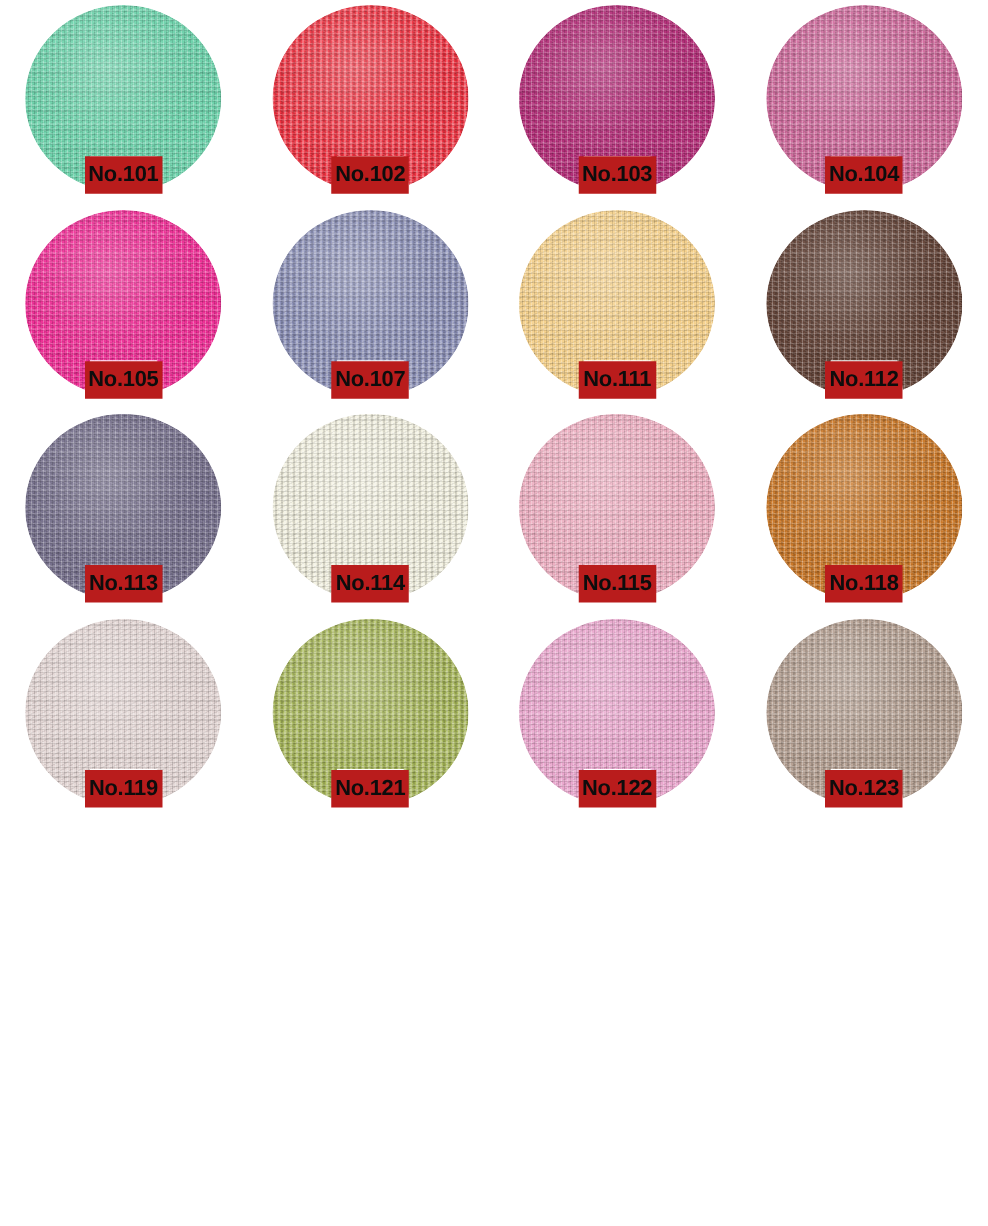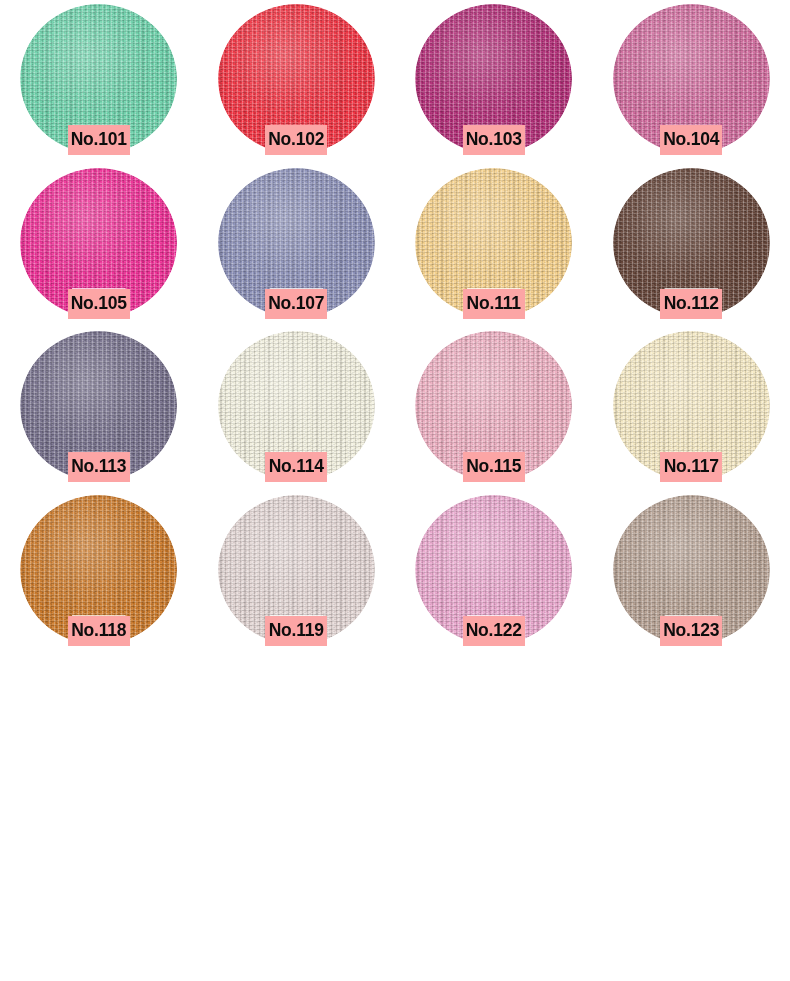--- a/index.html
+++ b/index.html
@@ -101,21 +101,21 @@
         rgba(0,0,0,0.14) 100%);
   }
   
   .label-banner{
     position:absolute;
     left:50%;
     transform:translateX(-50%);
     bottom:-1px;
     width:62px;
     height:30px;
-    background:#fca5a5;
+    background:#b91c1c;
     display:flex;
     align-items:center;
     justify-content:center;
   }
   .label-text{
     font-size:17.5px;
     font-weight:bold;
     color:#0d0d0d;
     letter-spacing:-0.2px;
     line-height:1;
@@ -276,34 +276,20 @@
           <div class="disc-shade"></div>
         </div>
         <div class="label-banner">
           <span class="label-text">No.115</span>
         </div>
       </div>
     </div>
     <div class="swatch-cell">
       <div class="swatch">
         <div class="disc">
-          <div class="disc-base" style="background: rgb(245, 233, 196);"></div>
-          <div class="knit-v"></div>
-          <div class="knit-h"></div>
-          <div class="knit-d"></div>
-          <div class="disc-shade"></div>
-        </div>
-        <div class="label-banner">
-          <span class="label-text">No.117</span>
-        </div>
-      </div>
-    </div>
-    <div class="swatch-cell">
-      <div class="swatch">
-        <div class="disc">
           <div class="disc-base" style="background: rgb(204, 122, 42);"></div>
           <div class="knit-v"></div>
           <div class="knit-h"></div>
           <div class="knit-d"></div>
           <div class="disc-shade"></div>
         </div>
         <div class="label-banner">
           <span class="label-text">No.118</span>
         </div>
       </div>
@@ -312,20 +298,34 @@
       <div class="swatch">
         <div class="disc">
           <div class="disc-base" style="background: rgb(227, 214, 212);"></div>
           <div class="knit-v"></div>
           <div class="knit-h"></div>
           <div class="knit-d"></div>
           <div class="disc-shade"></div>
         </div>
         <div class="label-banner">
           <span class="label-text">No.119</span>
+        </div>
+      </div>
+    </div>
+    <div class="swatch-cell">
+      <div class="swatch">
+        <div class="disc">
+          <div class="disc-base" style="background: rgb(168, 184, 90);"></div>
+          <div class="knit-v"></div>
+          <div class="knit-h"></div>
+          <div class="knit-d"></div>
+          <div class="disc-shade"></div>
+        </div>
+        <div class="label-banner">
+          <span class="label-text">No.121</span>
         </div>
       </div>
     </div>
     <div class="swatch-cell">
       <div class="swatch">
         <div class="disc">
           <div class="disc-base" style="background: rgb(234, 168, 206);"></div>
           <div class="knit-v"></div>
           <div class="knit-h"></div>
           <div class="knit-d"></div>

